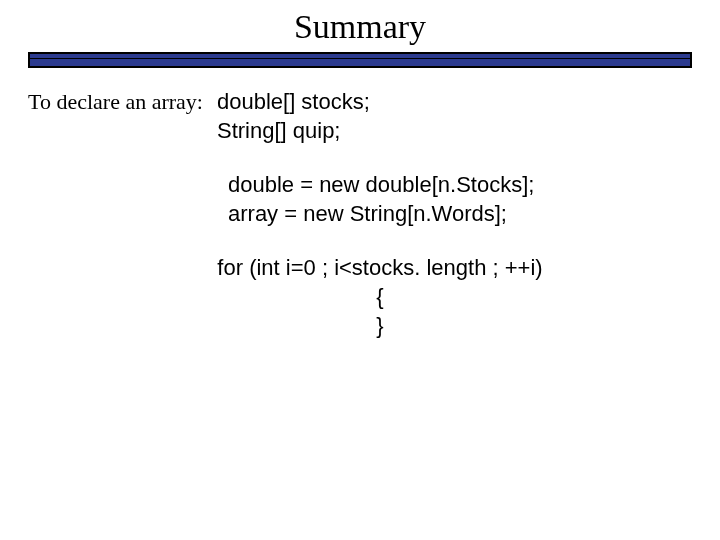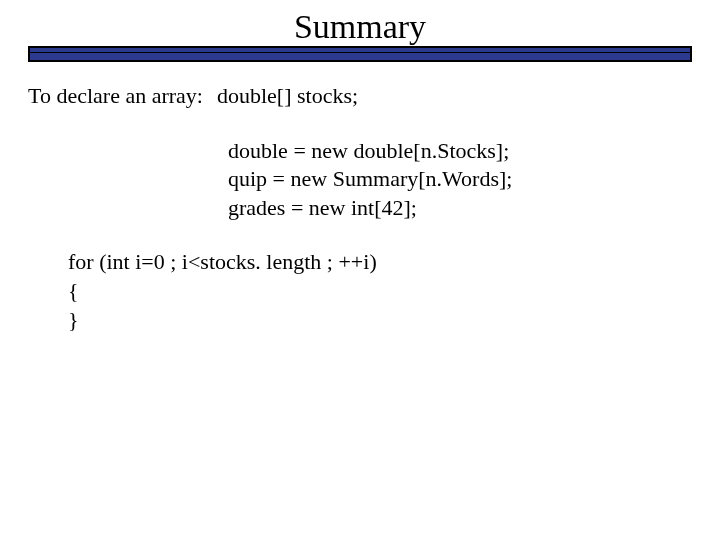--- a/index.html
+++ b/index.html
@@ -12,20 +12,21 @@
     color: #000;
     overflow: hidden;
   }
   .slide {
     padding: 8px 28px 0 28px;
   }
   .title {
     text-align: center;
     font-size: 34px;
     font-weight: normal;
+    margin-bottom: 6px;
   }
   .rule-wrap {
     margin-bottom: 20px;
   }
   .rule-outer {
     border: 2px solid #000;
     background: #2b3a8f;
     height: 12px;
   }
   .rule-inner {
@@ -38,30 +39,31 @@
     line-height: 1.3;
   }
   .row1 {
     display: flex;
     align-items: flex-start;
   }
   .lead {
     white-space: nowrap;
   }
   .code {
-    font-family: Liberation Serif, serif;
+    font-family: Liberation Sans, sans-serif;
   }
   .codecol {
     padding-left: 14px;
   }
   .codeblock {
     padding-left: 200px;
   }
   .loopblock {
     padding-left: 40px;
+    text-align: center;
   }
   .indent-body {
     padding-left: 30px;
   }
 </style>
 </head>
 <body>
 
 <div class="slide">
 
@@ -71,29 +73,29 @@
     <div class="rule-outer">
       <div class="rule-inner"></div>
     </div>
   </div>
 
   <div class="block">
     <div class="row1">
       <span class="lead">To declare an array:</span>
       <div class="codecol">
         <div class="code">double[] stocks;</div>
+        <div class="code">String[] quip;</div>
       </div>
     </div>
   </div>
 
   <div class="block">
     <div class="codeblock">
       <div class="code">double = new double[n.Stocks];</div>
-      <div class="code">quip = new Summary[n.Words];</div>
-      <div class="code">grades = new int[42];</div>
+      <div class="code">array = new String[n.Words];</div>
     </div>
   </div>
 
   <div class="block">
     <div class="loopblock">
       <div class="code">for (int i=0 ; i&lt;stocks. length ; ++i)</div>
       <div class="code">{</div>
       <div class="code">}</div>
     </div>
   </div>

